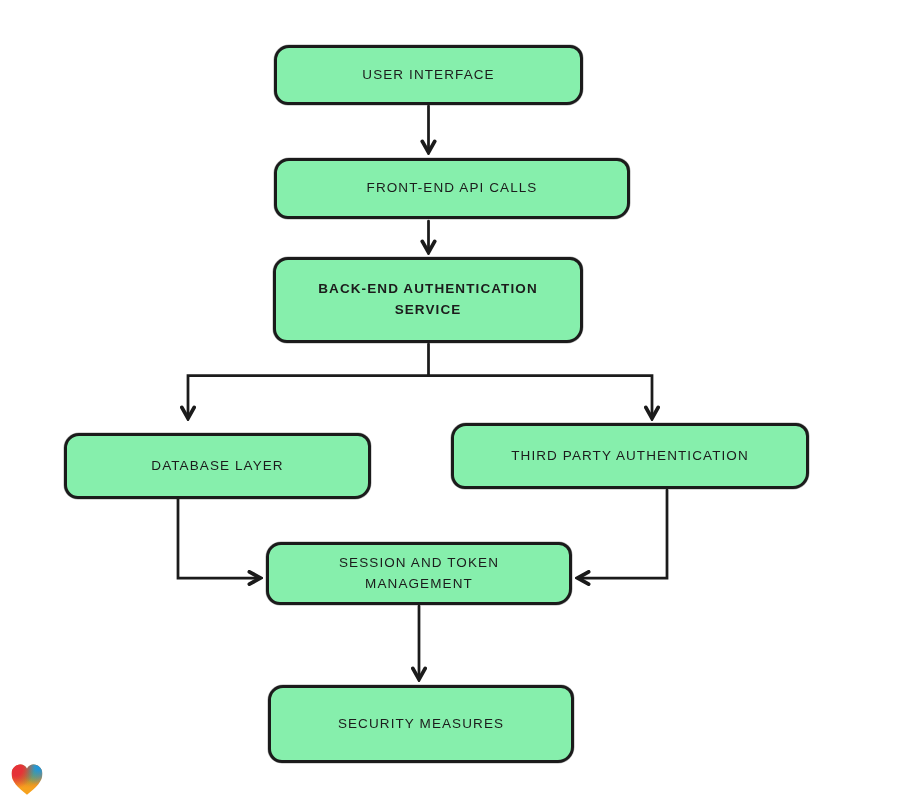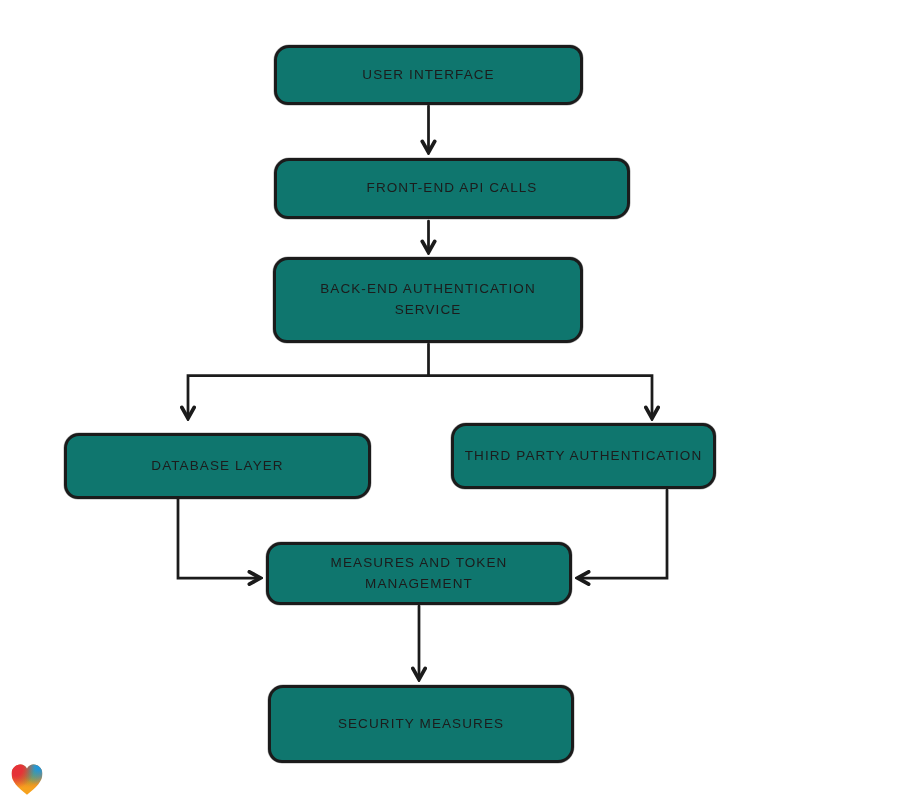--- a/index.html
+++ b/index.html
@@ -32,21 +32,21 @@
   .arrowhead-glyph {
     fill: none;
     stroke: #1b1b1b;
     stroke-width: 2.4;
     stroke-linecap: round;
     stroke-linejoin: round;
   }
   .node {
     position: absolute;
     box-sizing: border-box;
-    background: #0f766e;
+    background: #86efac;
     border: 3.2px solid #1b1b1b;
     border-radius: 15px 13px 16px 14px;
     display: flex;
     align-items: center;
     justify-content: center;
     text-align: center;
     color: #1c1c1c;
     font-size: 13.5px;
     font-weight: 500;
     letter-spacing: 1.1px;
@@ -90,34 +90,34 @@
   </svg>
 
   <div class="node" style="left:274px; top:45px; width:309px; height:60px;">
     <span class="label">USER INTERFACE</span>
   </div>
 
   <div class="node" style="left:274px; top:158px; width:356px; height:61px;">
     <span class="label">FRONT-END API CALLS</span>
   </div>
 
-  <div class="node node-back-end" style="left:273px; top:257px; width:310px; height:86px;">
+  <div class="node node-back-end" style="left:273px; top:257px; width:310px; height:86px;font-weight:bold;">
     <span class="label">BACK-END AUTHENTICATION SERVICE</span>
   </div>
 
   <div class="node" style="left:64px; top:433px; width:307px; height:66px;">
     <span class="label">DATABASE LAYER</span>
   </div>
 
-  <div class="node" style="left:451px; top:423px; width:265px; height:66px;">
+  <div class="node" style="left:451px; top:423px; width:358px; height:66px;">
     <span class="label">THIRD PARTY AUTHENTICATION</span>
   </div>
 
   <div class="node node-session" style="left:266px; top:542px; width:306px; height:63px;">
-    <span class="label">MEASURES AND TOKEN MANAGEMENT</span>
+    <span class="label">SESSION AND TOKEN MANAGEMENT</span>
   </div>
 
   <div class="node" style="left:268px; top:685px; width:306px; height:78px;">
     <span class="label">SECURITY MEASURES</span>
   </div>
 
   <svg class="logo" viewBox="0 0 32 32" xmlns="http://www.w3.org/2000/svg">
     <defs>
       <clipPath id="heartClip">
         <path d="M16 29.2 C8.2 23.5 3 17.8 3 11.6 C3 7.1 6.4 3.8 10.4 3.8 C12.9 3.8 15 5.3 16 7.5 C17 5.3 19.1 3.8 21.6 3.8 C25.6 3.8 29 7.1 29 11.6 C29 17.8 23.8 23.5 16 29.2 Z"></path>

